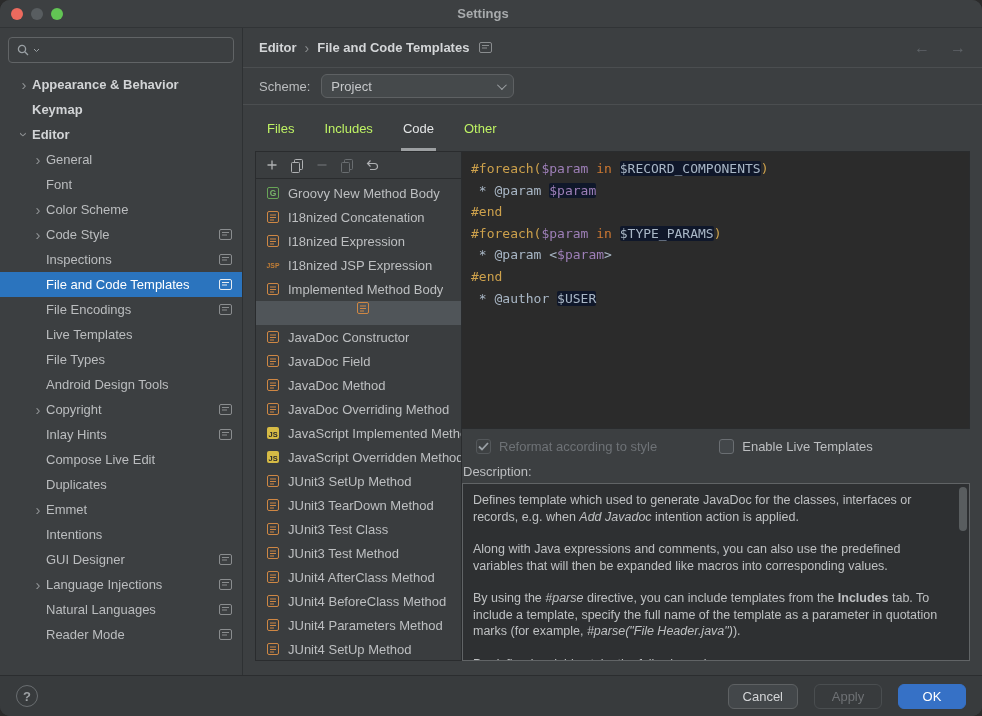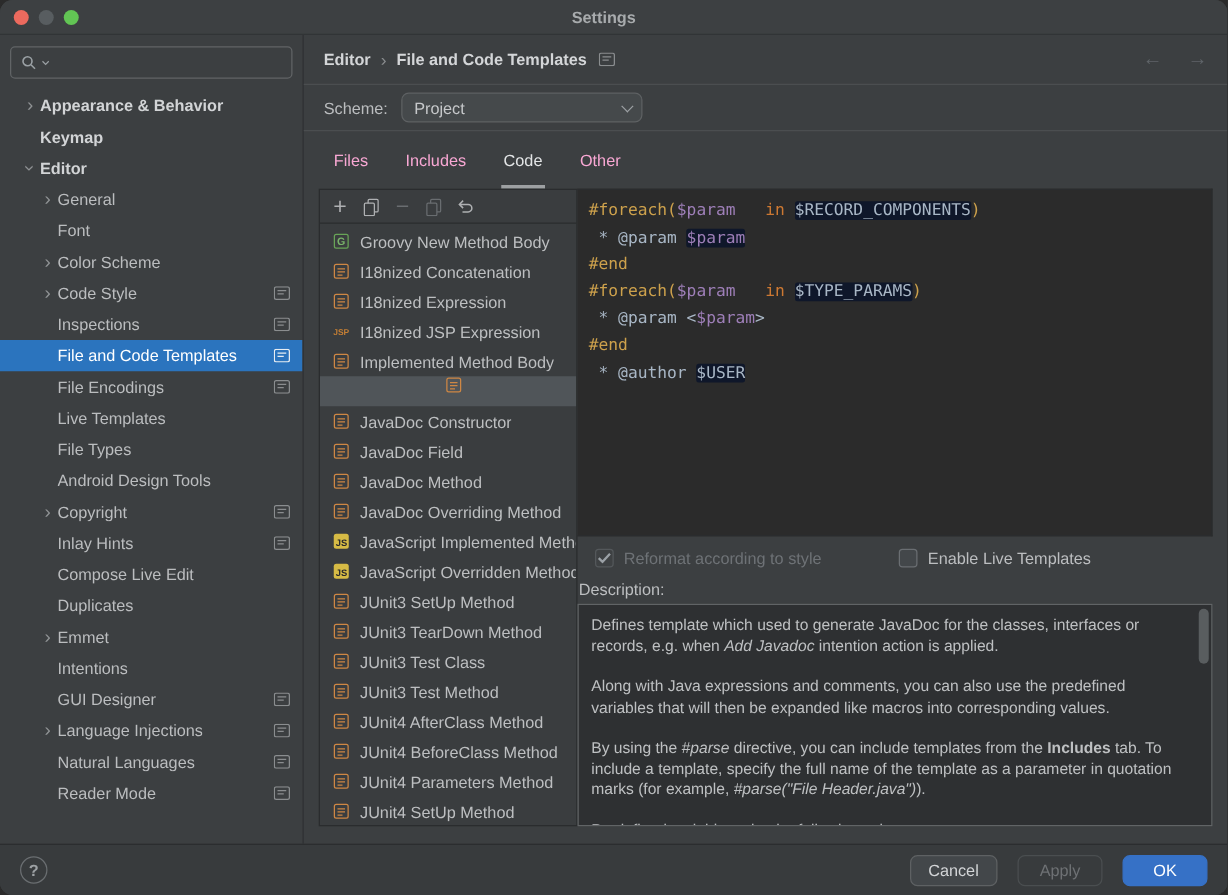--- a/index.html
+++ b/index.html
@@ -45,38 +45,38 @@
   .crumb-icon { display:flex; color:#8A8D8F; margin-left:2px; }
   .nav-arrows { margin-left:auto; display:flex; gap:20px; color:#5F6468; font-size:16px; }
   .nav-arrows span { cursor:default; }
 
   .scheme-row { height:37px; flex:0 0 auto; display:flex; align-items:center; gap:11px; padding:0 16px; border-bottom:1px solid #4B4E50; }
   .combo { width:193px; height:24px; background:#45494B; border:1px solid #5E6163; border-radius:6px; display:flex; align-items:center; padding:0 9px; color:#C6C8CA; }
   .combo .caret { margin-left:auto; width:7px; height:7px; border-right:1.6px solid #9DA1A4; border-bottom:1.6px solid #9DA1A4; transform:rotate(45deg) translateY(-2px); }
 
   .tabs-row { height:46px; flex:0 0 auto; display:flex; align-items:center; padding:0 22px; }
   .tabs { display:flex; gap:26px; height:100%; align-items:stretch; }
-  .tab { display:flex; align-items:center; padding:3px 2px 0; border-bottom:3px solid transparent; color:#f9a8d4; }
+  .tab { display:flex; align-items:center; padding:3px 2px 0; border-bottom:3px solid transparent; color:#bef264; }
   .tab.selected { color:#E3E5E6; border-bottom-color:#9DA0A2; }
 
   
   .content { flex:1; display:flex; margin:0 12px 14px 12px; min-height:0; }
   .list-panel { width:207px; flex:0 0 auto; background:#3A3D3F; border:1px solid #2A2C2E; display:flex; flex-direction:column; min-height:0; }
   .list-toolbar { height:27px; flex:0 0 auto; border-bottom:1px solid #2A2C2E; display:flex; align-items:center; gap:3px; padding:0 5px; }
   .tool-btn { width:22px; height:20px; border:none; background:transparent; display:flex; align-items:center; justify-content:center; border-radius:3px; }
   .tpl-list { flex:1; overflow:hidden; padding-top:2px; }
   .list-row { height:24px; display:flex; align-items:center; gap:7px; padding-left:9px; white-space:nowrap; overflow:hidden; color:#BDBFC1; }
   .list-row.selected { background:#505559; color:#E8E9EA;flex-direction:column; }
   .tpl-icon { flex:0 0 16px; display:flex; justify-content:center; }
   .list-label { overflow:hidden; }
 
   .right-col { flex:1; display:flex; flex-direction:column; min-width:0; min-height:0; }
   .code-editor { height:278px; flex:0 0 auto; background:#2B2B2B; border:1px solid #2A2C2E; border-left:none; padding:6px 9px; font-family:"DejaVu Sans Mono",monospace; font-size:13px; line-height:21.6px; overflow:hidden; white-space:pre; }
   .tk-d { color:#CDA14C; }
-  .tk-k { color:#CC7832;margin-left:16px; }
+  .tk-k { color:#CC7832; }
   .tk-v { color:#9E7FB8; }
   .tk-p { color:#A9B7C6; }
   .tk-bg { background:#0f172a; border-radius:2px; }
 
   .options-row { flex:0 0 auto; display:flex; align-items:center; gap:62px; padding:10px 2px 3px 14px; }
   .cb { display:flex; align-items:center; gap:8px; }
   .cb-box { width:15px; height:15px; border:1px solid #6A6E72; border-radius:3px; background:#43474A; display:flex; align-items:center; justify-content:center; }
   .cb.disabled .cb-box { border-color:#54585B; background:#3E4143; }
   .cb-label { color:#BCBEC0; }
   .cb.disabled .cb-label { color:#6E7276; }

